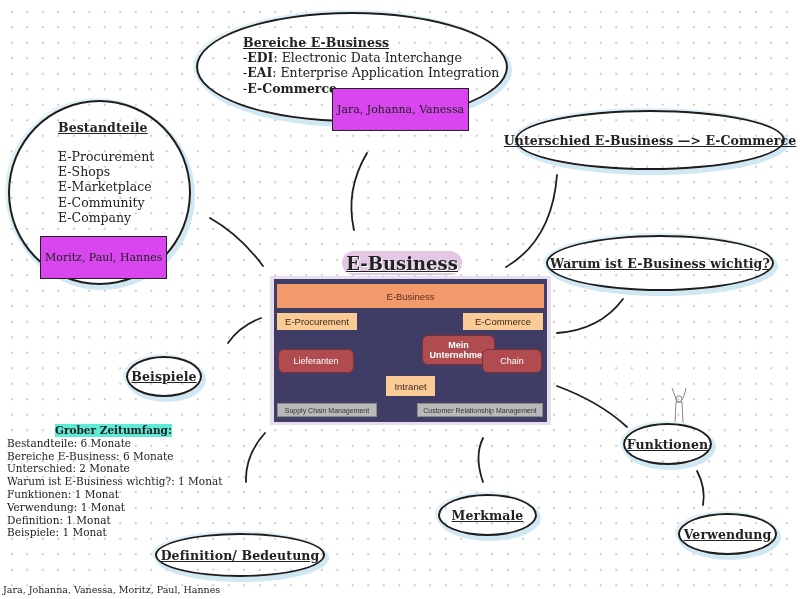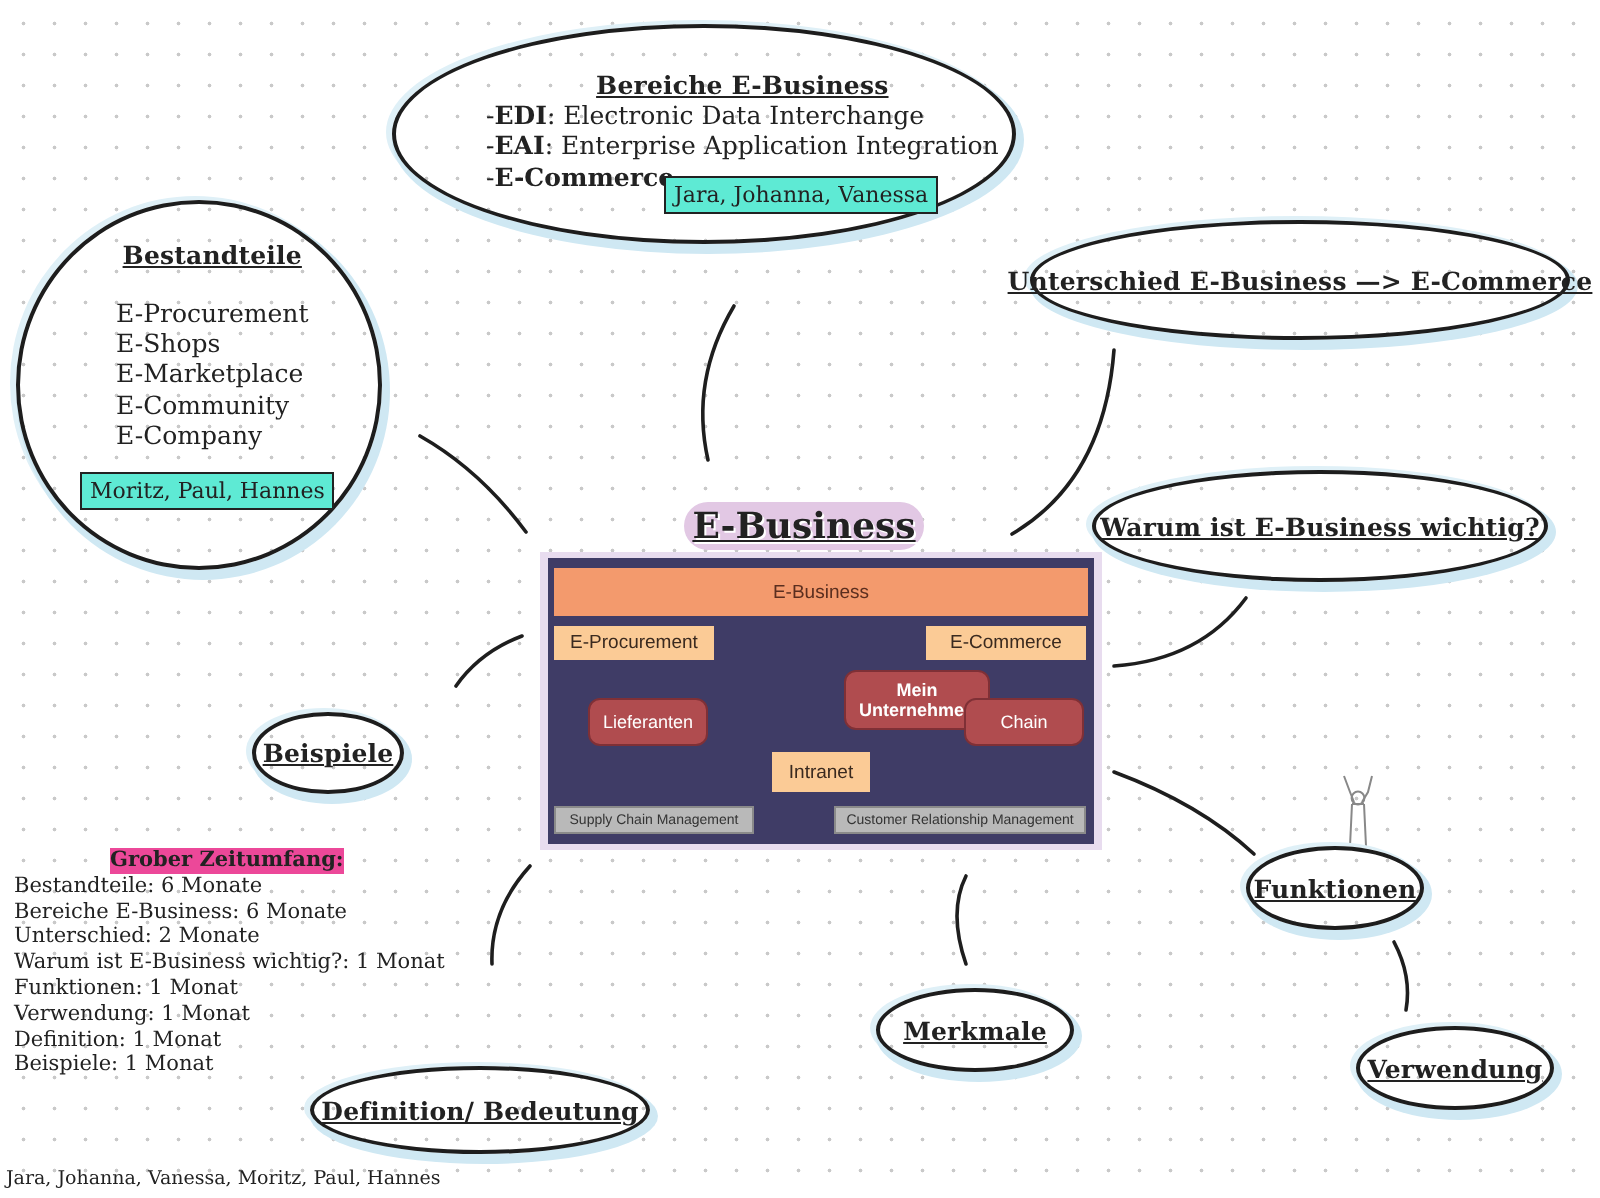--- a/index.html
+++ b/index.html
@@ -17,27 +17,27 @@
     .bubble {
       position: absolute; box-sizing: border-box;
       border: 2px solid #1d1d1d; border-radius: 50%;
       box-shadow: 2px 3px 0 2px #cfe8f3, -2px -1px 0 1px #dff0f7;
       background: transparent;
       display: flex; align-items: center; justify-content: center;
       cursor: pointer;
     }
     .btitle {
       font-weight: bold; text-decoration: underline; font-size: 12.5px;
-      white-space: nowrap; letter-spacing: 0.1px; text-align: center;
+      white-space: nowrap; letter-spacing: 0.1px;
     }
     .txt { font-size: 12.5px; line-height: 15.2px; white-space: nowrap; }
     .small { font-size: 10.5px; line-height: 12.8px; white-space: nowrap; }
     .namebox {
-      position: absolute; border: 1.3px solid #222; background: #5eead4;
-      font-size: 11px; padding: 2px 4px; white-space: nowrap;
+      position: absolute; border: 1.3px solid #222; background: #d946ef;
+      font-size: 11px; padding: 14px 4px; white-space: nowrap;
     }
     
     #center-title {
       position: absolute; left: 342px; top: 251px; width: 120px; height: 24px;
       background: #e2c8e4; border-radius: 12px;
       font-weight: bold; font-size: 18px; text-decoration: underline;
       display: flex; align-items: center; justify-content: center;
       text-shadow: 1px 1px 0 #fff;
     }
     #diagram {
@@ -133,30 +133,30 @@
 </div>
 
 <div id="center-title">E-Business</div>
 
 <div id="diagram">
   <div class="inner">
     <div class="box orange" style="left:3px; top:5px; width:267px; height:24px;">E-Business</div>
     <div class="box peach" style="left:3px; top:34px; width:80px; height:17px;">E-Procurement</div>
     <div class="box peach" style="left:189px; top:34px; width:80px; height:17px;">E-Commerce</div>
     <div class="box red bold" style="left:100px; top:56px; width:73px; height:30px; line-height:10px;">Mein Unternehmen</div>
-    <div class="box red" style="left:20px; top:70px; width:60px; height:24px;">Lieferanten</div>
+    <div class="box red" style="left:4px; top:70px; width:76px; height:24px;">Lieferanten</div>
     <div class="box red" style="left:208px; top:70px; width:60px; height:24px;">Chain</div>
     <div class="box peach" style="left:112px; top:97px; width:49px; height:20px;">Intranet</div>
     <div class="box gray" style="left:3px; top:124px; width:100px; height:14px;">Supply Chain Management</div>
     <div class="box gray" style="left:143px; top:124px; width:126px; height:14px;">Customer Relationship Management</div>
   </div>
 </div>
 
 <div class="abs small" style="left:7px; top:424px;">
-  <div class="bold" style="background:#ec4899; display:inline-block;">Grober Zeitumfang:</div>
+  <div class="bold" style="background:#5eead4; display:inline-block;">Grober Zeitumfang:</div>
   <div>Bestandteile: 6 Monate</div>
   <div>Bereiche E-Business: 6 Monate</div>
   <div>Unterschied: 2 Monate</div>
   <div>Warum ist E-Business wichtig?: 1 Monat</div>
   <div>Funktionen: 1 Monat</div>
   <div>Verwendung: 1 Monat</div>
   <div>Definition: 1 Monat</div>
   <div>Beispiele: 1 Monat</div>
 </div>
 

